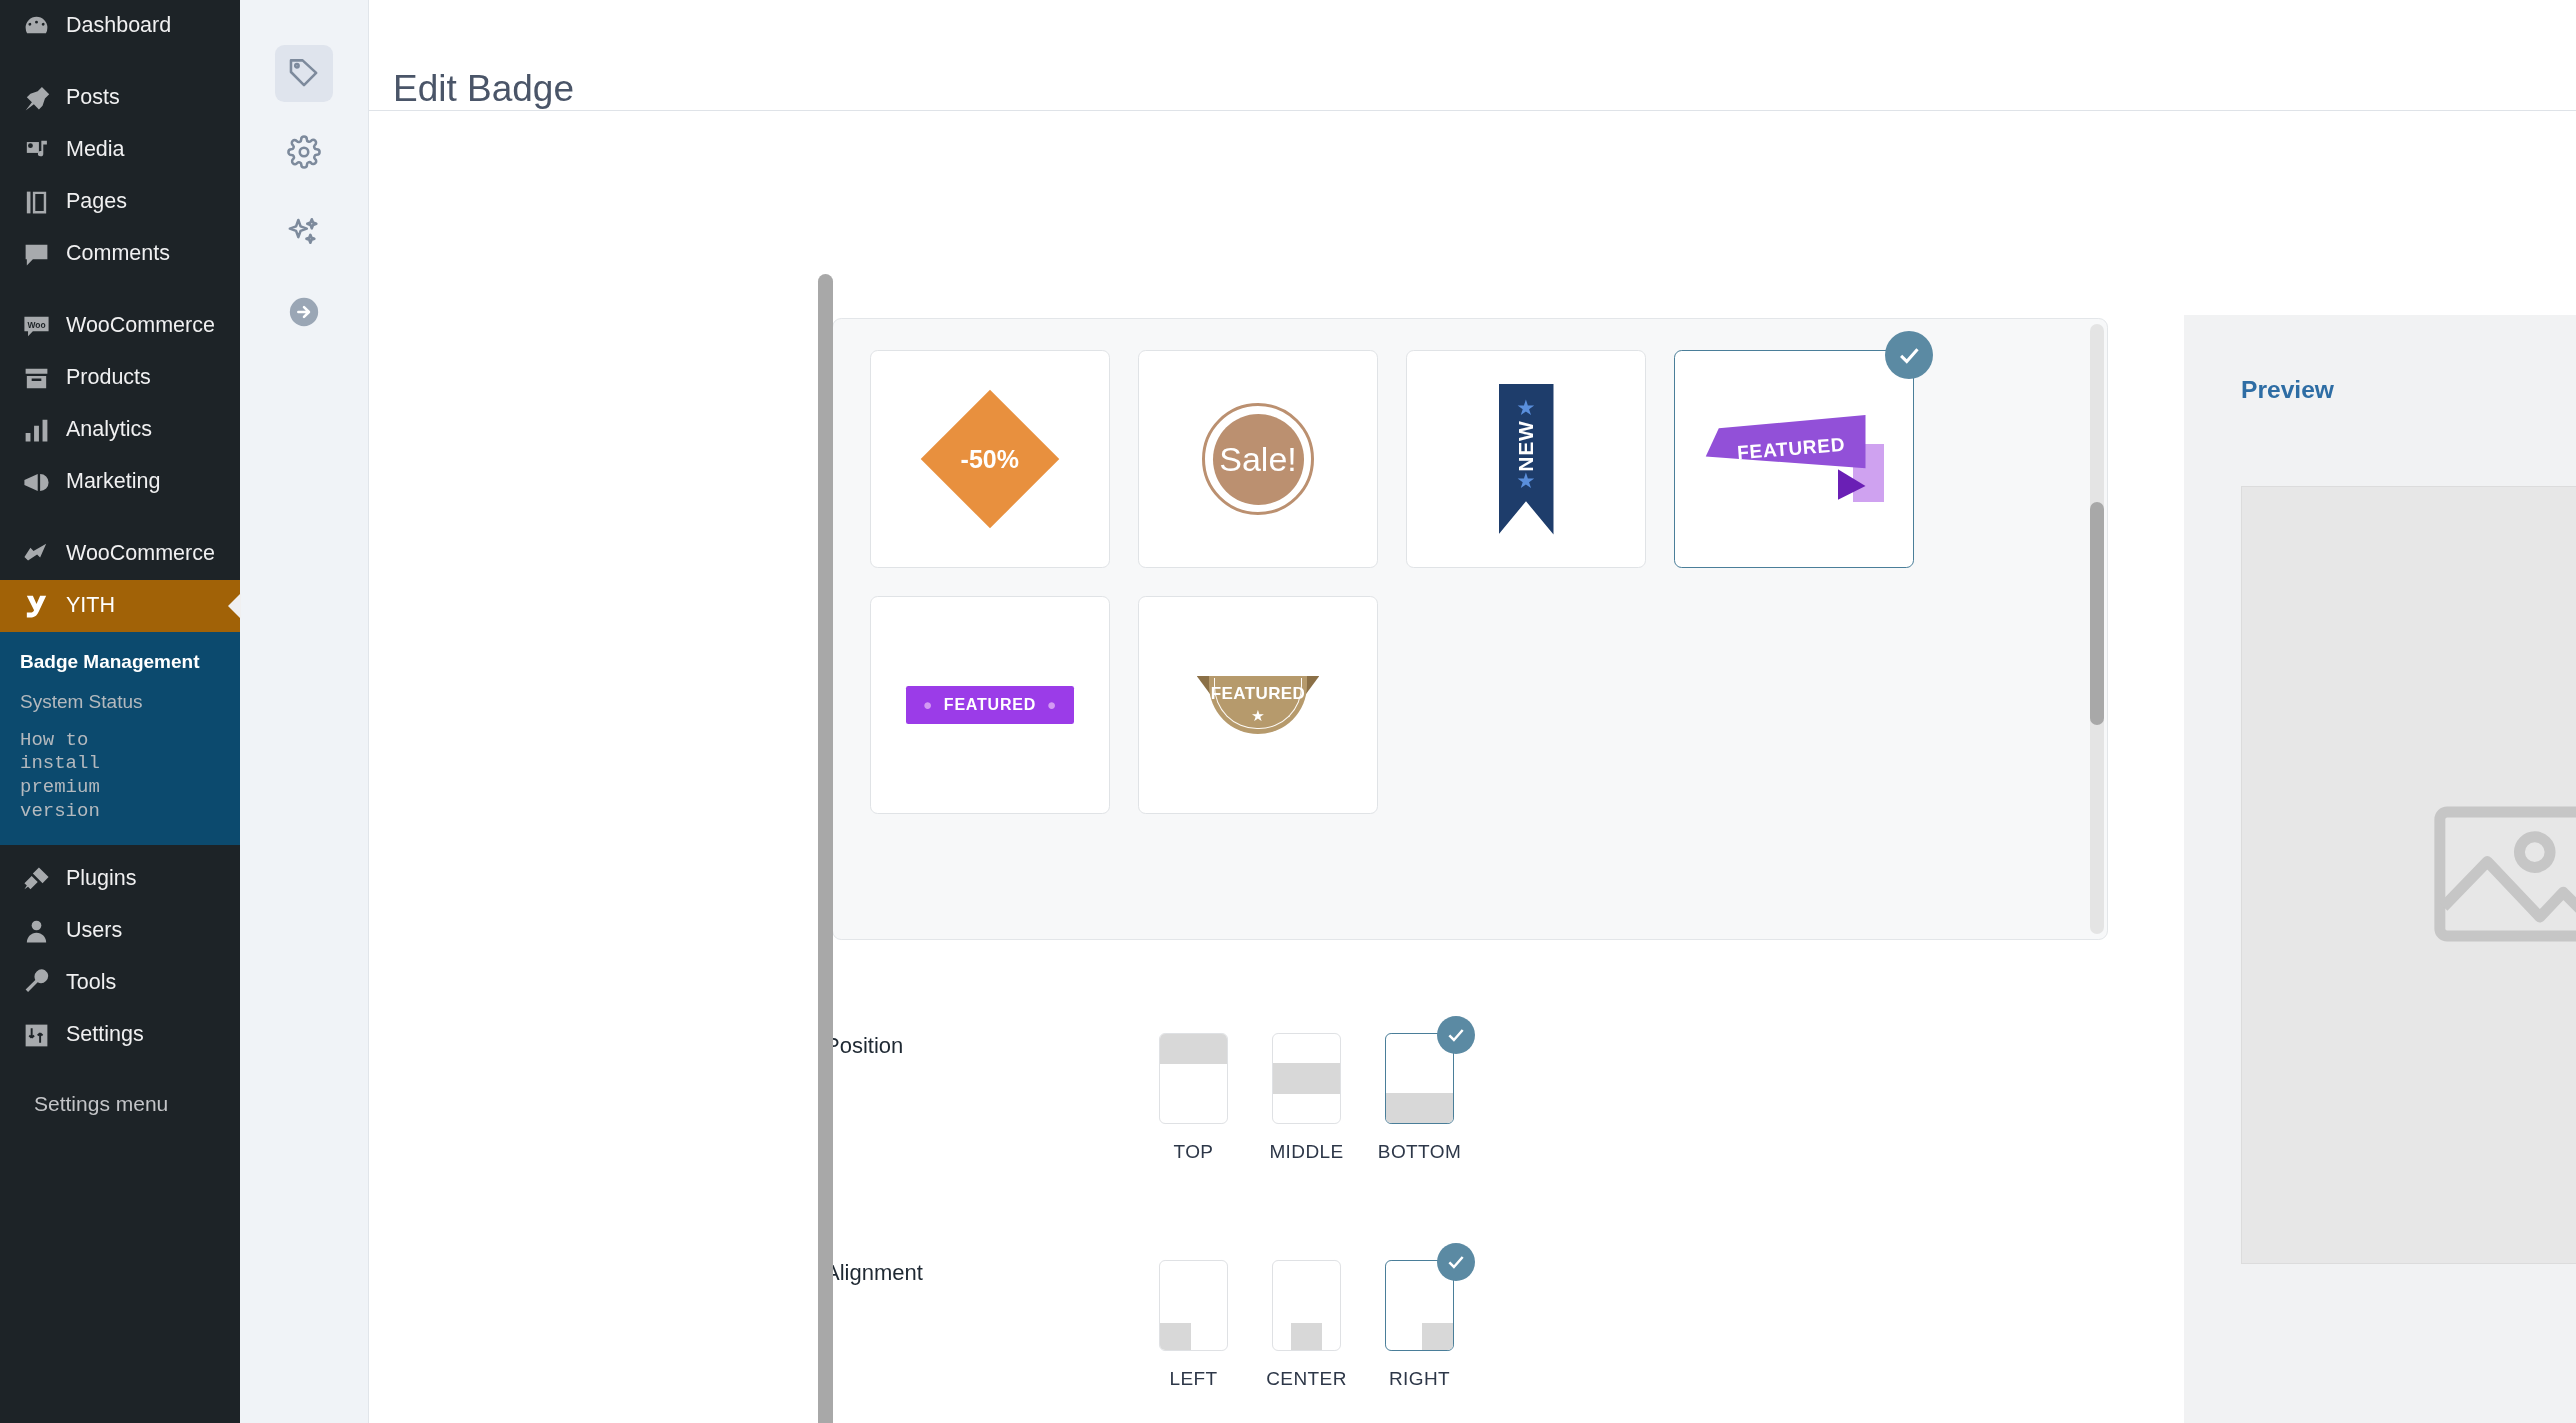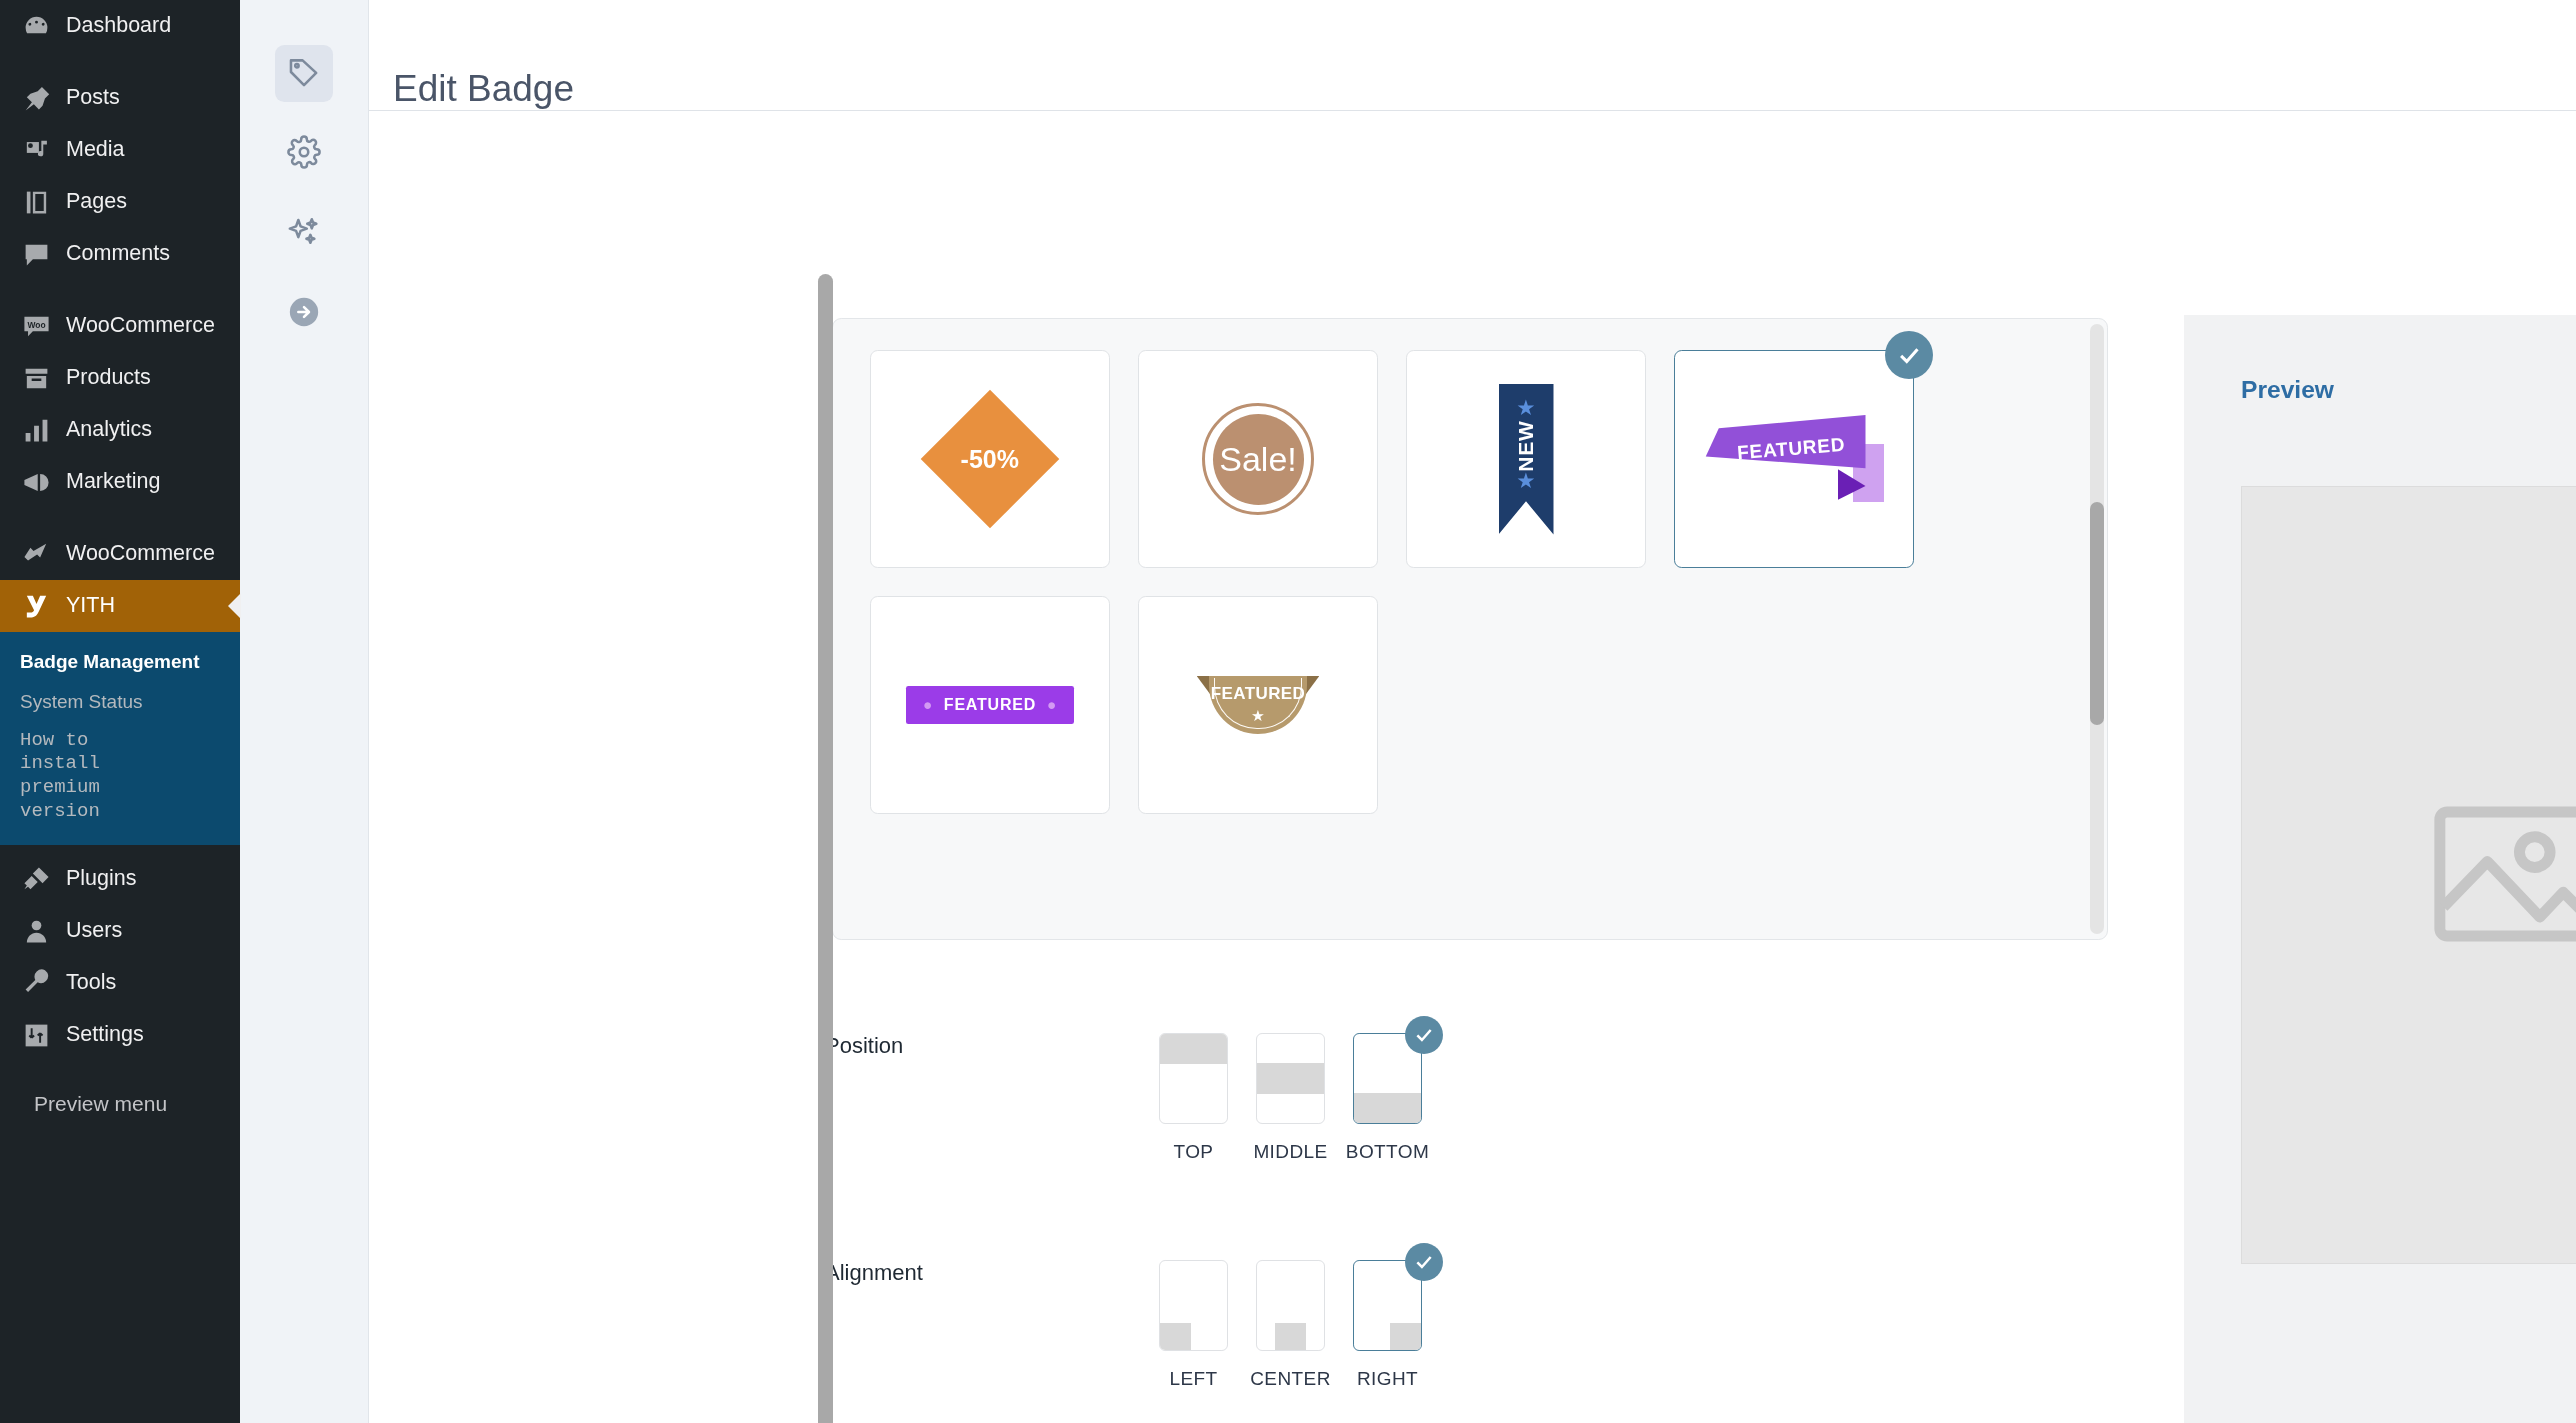--- a/index.html
+++ b/index.html
@@ -176,21 +176,21 @@
   }
   .banner .btxt {
     position: absolute; left: 34px; top: 23px; color: #fff;
     font-weight: bold; font-size: 19px; letter-spacing: 0.8px;
     transform: rotate(-4.5deg); z-index: 4;
   }
 
   
   .opt-row { display: flex; align-items: flex-start; position: absolute; }
   .opt-label { font-size: 22px; color: #1f2933; width: 330px; }
-  .opt-items { display: flex; gap: 20px; justify-content: flex-end; }
+  .opt-items { display: flex; gap: 36px; justify-content: flex-end; }
   .opt { width: 77px; display: flex; flex-direction: column; align-items: center; }
   .opt-box {
     width: 69px; height: 91px; border: 1.5px solid #dfe1e4; border-radius: 6.1px;
     background: #fff; position: relative; overflow: hidden;
   }
   .opt-box.sel { border: 1.5px solid #4a7e99; }
   .opt .cap { margin-top: 17px; font-size: 19px; color: #2d3748; letter-spacing: 0.4px; }
   .fill { position: absolute; background: #d8d8d8; }
   .chk-sm {
     position: absolute; width: 38px; height: 38px; border-radius: 50%;
@@ -385,21 +385,21 @@
           </svg>
         </span>
       <span>Settings</span>
     </div>
 
     <div class="wp-collapse">
       <span class="wp-ico"><svg viewBox="0 0 24 24">
             <circle cx="12" cy="12" r="10"></circle>
             <path d="M14 7 9 12l5 5z" fill="#1d2327"></path>
           </svg></span>
-      <span>Preview menu</span>
+      <span>Settings menu</span>
     </div>
   </nav>
 
   <aside class="rail">
     <div class="rail-btn on">
       <span><svg viewBox="0 0 24 24" fill="none" stroke="#7d8a9c" stroke-width="1.8" stroke-linecap="round" stroke-linejoin="round">
             <path d="M20.6 12.6 12 21.2 2.8 12V3.8h8.2l9.6 8.8z"></path>
             <circle cx="7" cy="7.6" r="1.2"></circle>
           </svg></span>
     </div>

